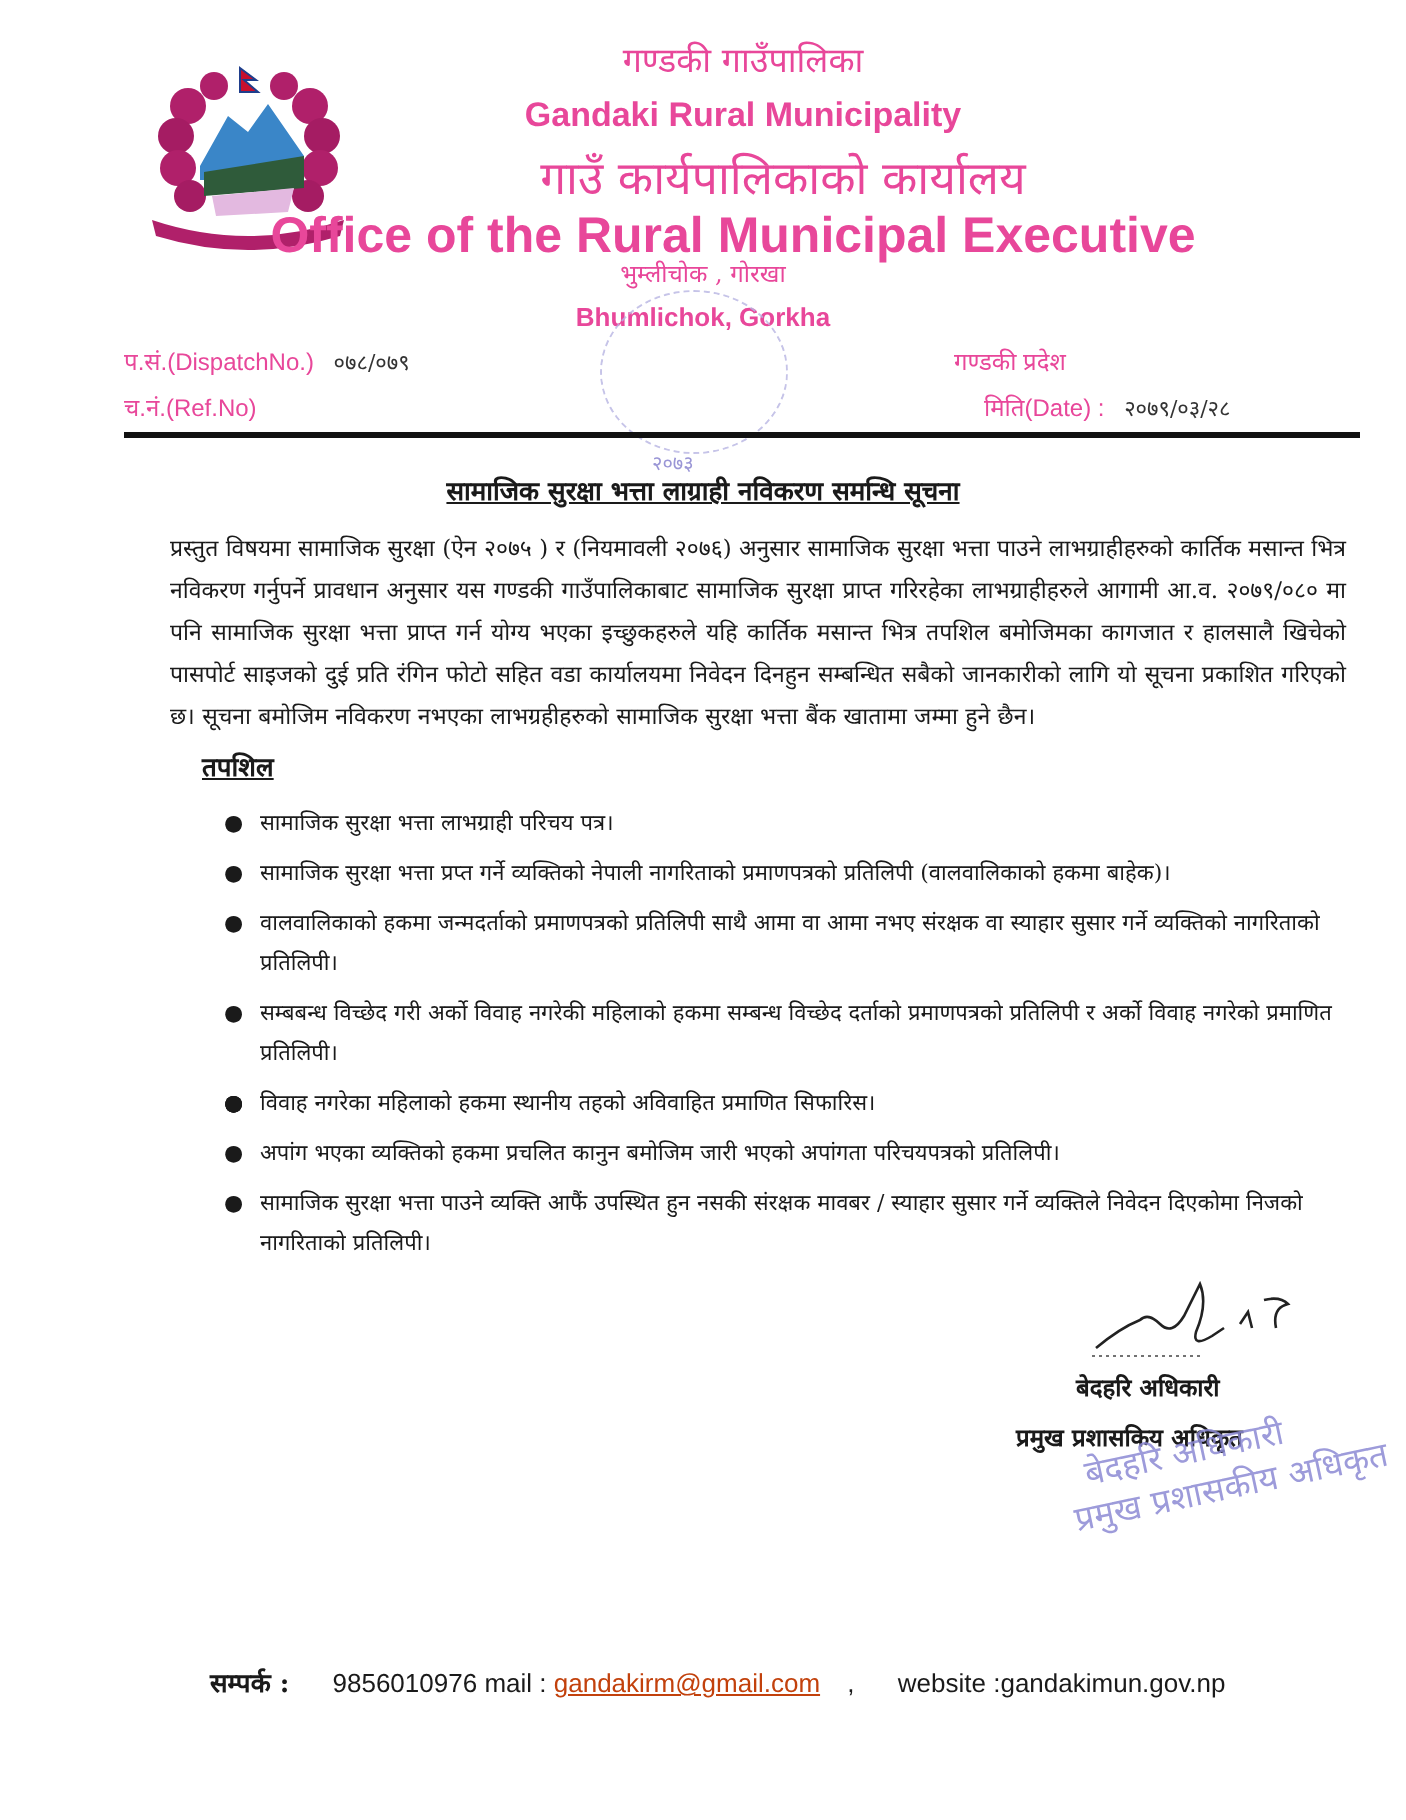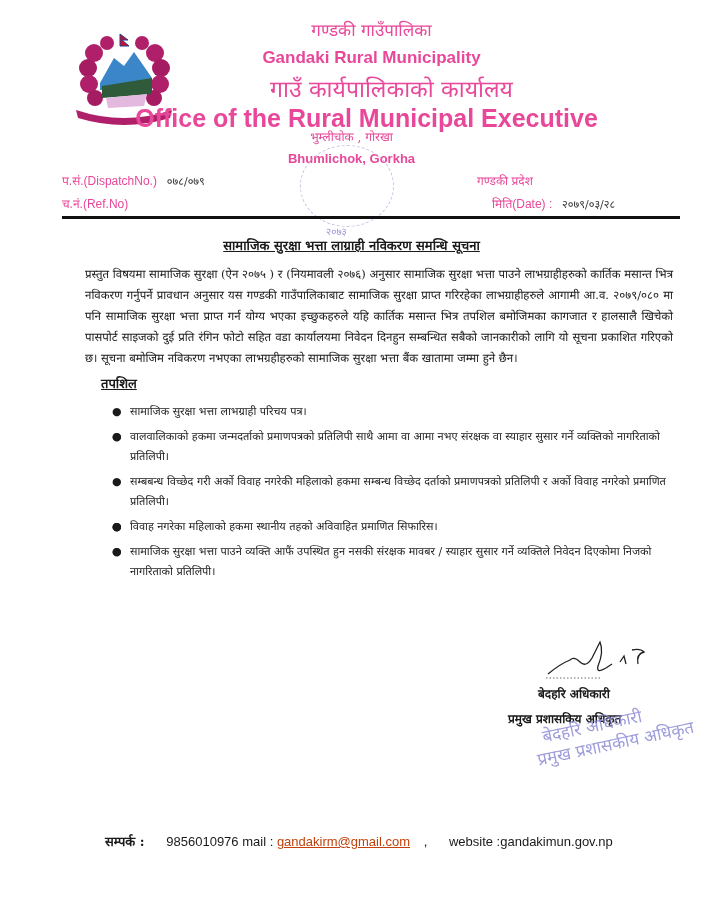--- a/index.html
+++ b/index.html
@@ -119,27 +119,27 @@
 <div id="notice-title">
   <span>सामाजिक सुरक्षा भत्ता लाग्राही नविकरण समन्धि सूचना</span>
 </div>
 
 <p id="body-para" style="margin:0">प्रस्तुत विषयमा सामाजिक सुरक्षा (ऐन २०७५ ) र (नियमावली २०७६) अनुसार सामाजिक सुरक्षा भत्ता पाउने लाभग्राहीहरुको कार्तिक मसान्त भित्र नविकरण गर्नुपर्ने प्रावधान अनुसार यस गण्डकी गाउँपालिकाबाट सामाजिक सुरक्षा प्राप्त गरिरहेका लाभग्राहीहरुले आगामी आ.व. २०७९/०८० मा पनि सामाजिक सुरक्षा भत्ता प्राप्त गर्न योग्य भएका इच्छुकहरुले यहि कार्तिक मसान्त भित्र तपशिल बमोजिमका कागजात र हालसालै खिचेको पासपोर्ट साइजको दुई प्रति रंगिन फोटो सहित वडा कार्यालयमा निवेदन दिनहुन सम्बन्धित सबैको जानकारीको लागि यो सूचना प्रकाशित गरिएको छ। सूचना बमोजिम नविकरण नभएका लाभग्रहीहरुको सामाजिक सुरक्षा भत्ता बैंक खातामा जम्मा हुने छैन।</p>
 
 <div id="list-heading">तपशिल</div>
 
 <ul id="doc-list">
   <li><span class="bullet">●</span><span>सामाजिक सुरक्षा भत्ता लाभग्राही परिचय पत्र।</span></li>
-  <li><span class="bullet">●</span></li>
+  <li><span class="bullet">●</span><span>सामाजिक सुरक्षा भत्ता प्रप्त गर्ने व्यक्तिको नेपाली नागरिताको प्रमाणपत्रको प्रतिलिपी (वालवालिकाको हकमा बाहेक)।</span></li>
   <li><span class="bullet">●</span><span>वालवालिकाको हकमा जन्मदर्ताको प्रमाणपत्रको प्रतिलिपी साथै आमा वा आमा नभए संरक्षक वा स्याहार सुसार गर्ने व्यक्तिको नागरिताको प्रतिलिपी।</span></li>
   <li><span class="bullet">●</span><span>सम्बबन्ध विच्छेद गरी अर्को विवाह नगरेकी महिलाको हकमा सम्बन्ध विच्छेद दर्ताको प्रमाणपत्रको प्रतिलिपी र अर्को विवाह नगरेको प्रमाणित प्रतिलिपी।</span></li>
   <li><span class="bullet">●</span></li>
   <li><span class="bullet">●</span></li>
   <li><span class="bullet">●</span><span>विवाह नगरेका महिलाको हकमा स्थानीय तहको अविवाहित प्रमाणित सिफारिस।</span></li>
-  <li><span class="bullet">●</span></li>
+  <li><span class="bullet">●</span><span>अपांग भएका व्यक्तिको हकमा प्रचलित कानुन बमोजिम जारी भएको अपांगता परिचयपत्रको प्रतिलिपी।</span></li>
   <li><span class="bullet">●</span><span>सामाजिक सुरक्षा भत्ता पाउने व्यक्ति आफैं उपस्थित हुन नसकी संरक्षक मावबर / स्याहार सुसार गर्ने व्यक्तिले निवेदन दिएकोमा निजको नागरिताको प्रतिलिपी।</span></li>
 </ul>
 
 <svg id="signature" viewBox="0 0 120 44">
   <path d="M8 34 Q20 24 30 20 Q34 16 40 22 Q46 28 52 18 Q58 6 60 2 Q64 12 58 26 Q56 34 66 28 L72 24 M80 22 L84 16 L86 24 M92 10 Q100 8 104 12 Q96 14 98 24" fill="none" stroke="#222" stroke-width="1.3"></path>
   <line x1="6" y1="38" x2="62" y2="38" stroke="#444" stroke-width="0.8" stroke-dasharray="1.5 2"></line>
 </svg>
 <div id="sig-name">बेदहरि अधिकारी</div>
 <div id="sig-title">प्रमुख प्रशासकिय अधिकृत</div>
 <div id="seal-name">बेदहरि अधिकारी</div>

